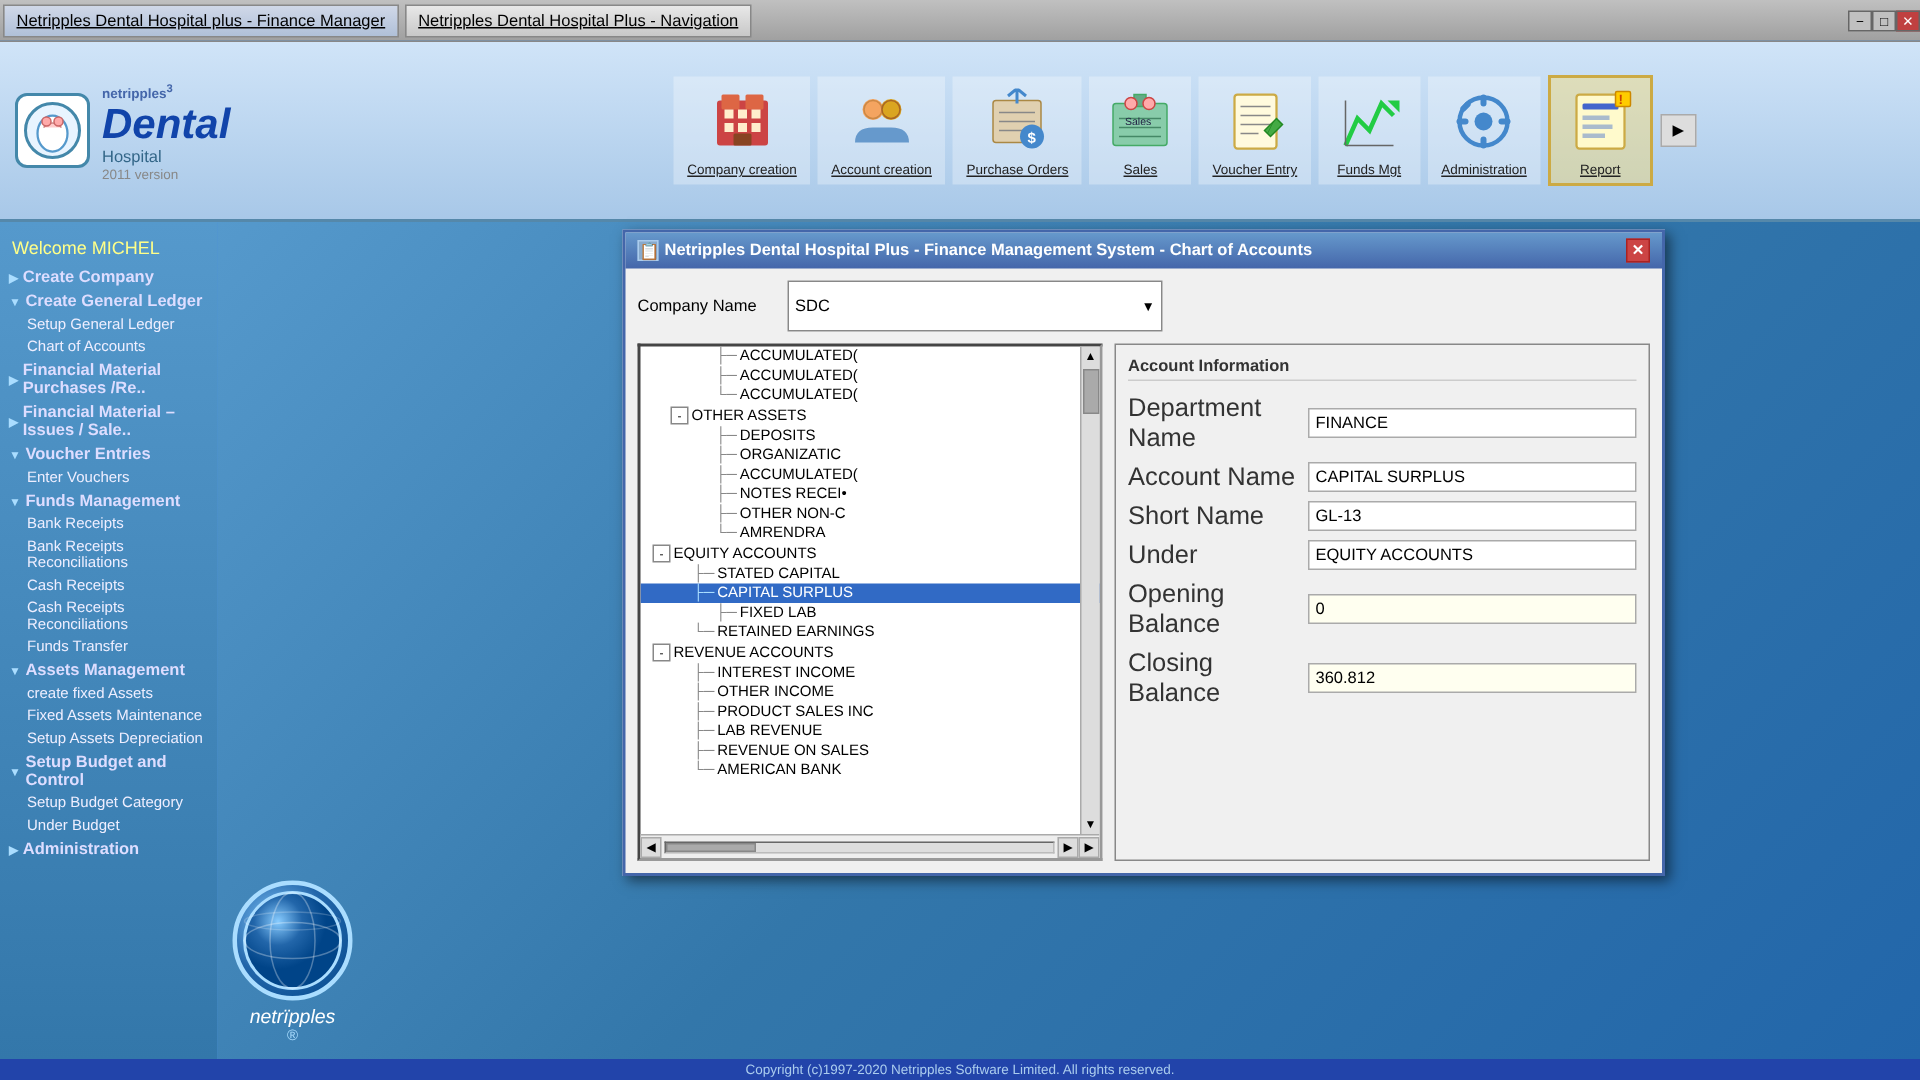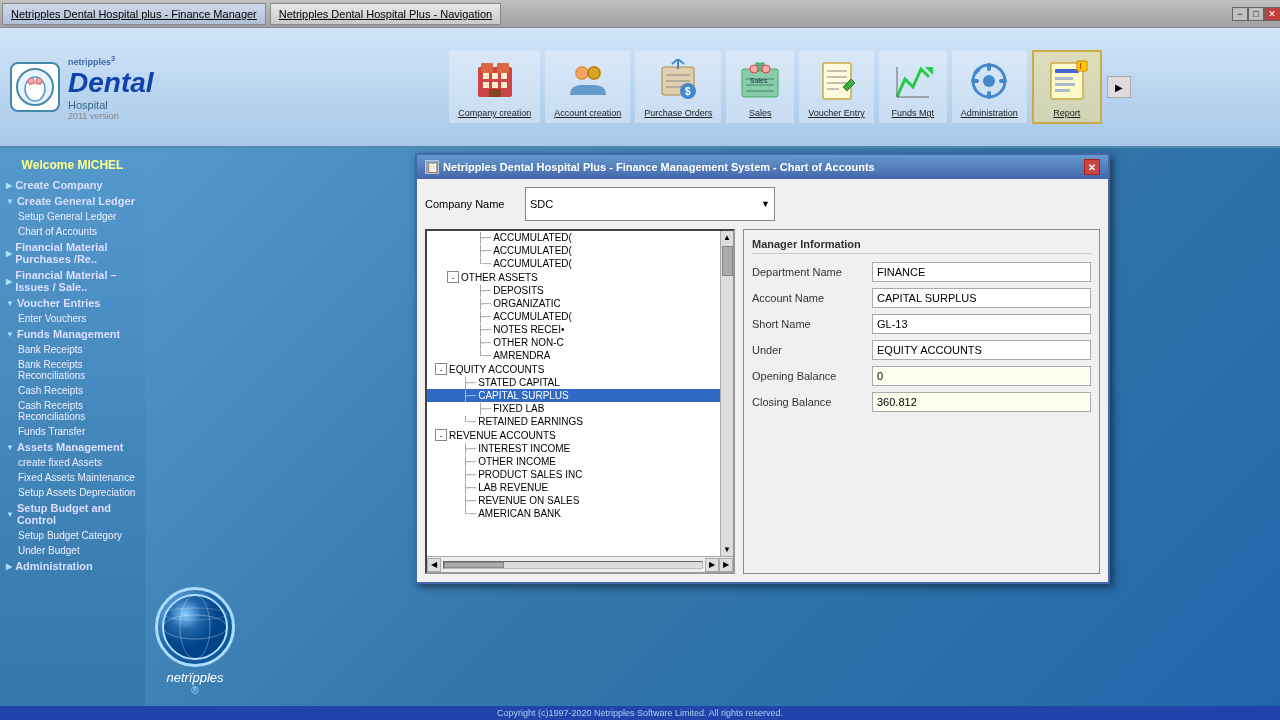--- a/index.html
+++ b/index.html
@@ -28,21 +28,21 @@
     .nav-icons { display: flex; gap: 5px; align-items: center; flex: 1; justify-content: center; }
     .nav-icon-item { display: flex; flex-direction: column; align-items: center; cursor: pointer; padding: 4px 8px; background: rgba(255,255,255,0.3); border: 1px solid transparent; }
     .nav-icon-box { width: 50px; height: 50px; display: flex; align-items: center; justify-content: center; }
     .nav-icon-label { font-size: 9px; color: #222; text-align: right; margin-top: 2px; text-decoration: underline; }
 
     
     .content-area { display: flex; flex: 1; }
 
     
     .sidebar { width: 145px; background: linear-gradient(to bottom, #5599cc, #3377aa); color: white; padding: 5px 0; overflow-y: auto; }
-    .sidebar-welcome { padding: 5px 8px; font-weight: bold; font-size: 12px; color: #ffff88; text-align: center; }
+    .sidebar-welcome { padding: 5px 8px; font-weight: normal; font-size: 12px; color: #ffff88; }
     .sidebar-item { padding: 2px 8px 2px 16px; cursor: pointer; font-size: 11px; color: white; }
     .sidebar-item.parent { padding-left: 6px; display: flex; align-items: center; gap: 3px; font-weight: bold; color: #ddddff; }
     .sidebar-item.child { padding-left: 18px; color: #eeeeff; font-size: 10px; }
     .sidebar-arrow { font-size: 8px; color: #aaddff; }
 
     
     .window-area { flex: 1; background: linear-gradient(135deg, #5599cc 0%, #3377aa 50%, #2266aa 100%); padding: 10px; position: relative; }
 
     
     .dialog { position: absolute; top: 5px; left: 270px; width: 695px; background: #f0f0f0; border: 2px solid #4466aa; box-shadow: 3px 3px 8px rgba(0,0,0,0.5); }
@@ -65,21 +65,21 @@
     .tree-scroll { height: 325px; overflow: hidden; }
 
     .tree-item { display: flex; align-items: center; padding: 1px 2px; font-size: 10px; white-space: nowrap; overflow: hidden; }
     .tree-item.selected { background: #316ac5; color: white; }
     .tree-expander { width: 12px; height: 12px; border: 1px solid #888; display: inline-flex; align-items: center; justify-content: center; font-size: 8px; margin-right: 2px; background: white; cursor: pointer; flex-shrink: 0; }
 
     
     .account-panel { flex: 1; border: 1px solid #888; padding: 8px; }
     .account-panel-title { font-size: 11px; font-weight: bold; margin-bottom: 8px; color: #333; border-bottom: 1px solid #ccc; padding-bottom: 3px; }
     .account-field { display: flex; align-items: center; margin-bottom: 6px; }
-    .account-field-label { width: 120px; font-size: 11px; color: #333; }
+    .account-field-label { width: 120px; font-size: 17px; color: #333; }
     .account-field-value { flex: 1; height: 20px; border: 1px solid #aaa; background: white; padding: 1px 4px; font-size: 11px; display: flex; align-items: center; }
     .account-field-value.balance { background: #fffff0; }
     .globe-logo { width: 80px; height: 80px; border-radius: 50%; background: radial-gradient(circle at 35% 35%, #88ccff, #2266aa, #004488); border: 3px solid #aaddff; display: flex; align-items: center; justify-content: center; color: white; font-size: 8px; }
 
     
     .footer { background: #2244aa; color: #aaccee; font-size: 9px; padding: 2px 8px; text-align: center; }
   </style>
 </head>
 <body>
 
@@ -423,21 +423,21 @@
                 <div style="width:14px; height:14px; background:#ddd; border:1px solid #aaa; display:flex; align-items:center; justify-content:center; font-size:8px; cursor:pointer;">◀</div>
                 <div style="flex:1; height:8px; background:#ddd; border:1px inset #bbb; margin:0 2px;">
                   <div style="width:60px; height:6px; background:#aaa; border:1px solid #888;"></div>
                 </div>
                 <div style="width:14px; height:14px; background:#ddd; border:1px solid #aaa; display:flex; align-items:center; justify-content:center; font-size:8px; cursor:pointer;">▶</div>
                 <div style="width:14px; height:14px; background:#ddd; border:1px solid #aaa; display:flex; align-items:center; justify-content:center; font-size:8px; cursor:pointer;">▶</div>
               </div>
             </div>
 
             <div class="account-panel">
-              <div class="account-panel-title">Manager Information</div>
+              <div class="account-panel-title">Account Information</div>
 
               <div class="account-field">
                 <span class="account-field-label">Department Name</span>
                 <div class="account-field-value">
                   <span>FINANCE</span>
                 </div>
               </div>
 
               <div class="account-field">
                 <span class="account-field-label">Account Name</span>

